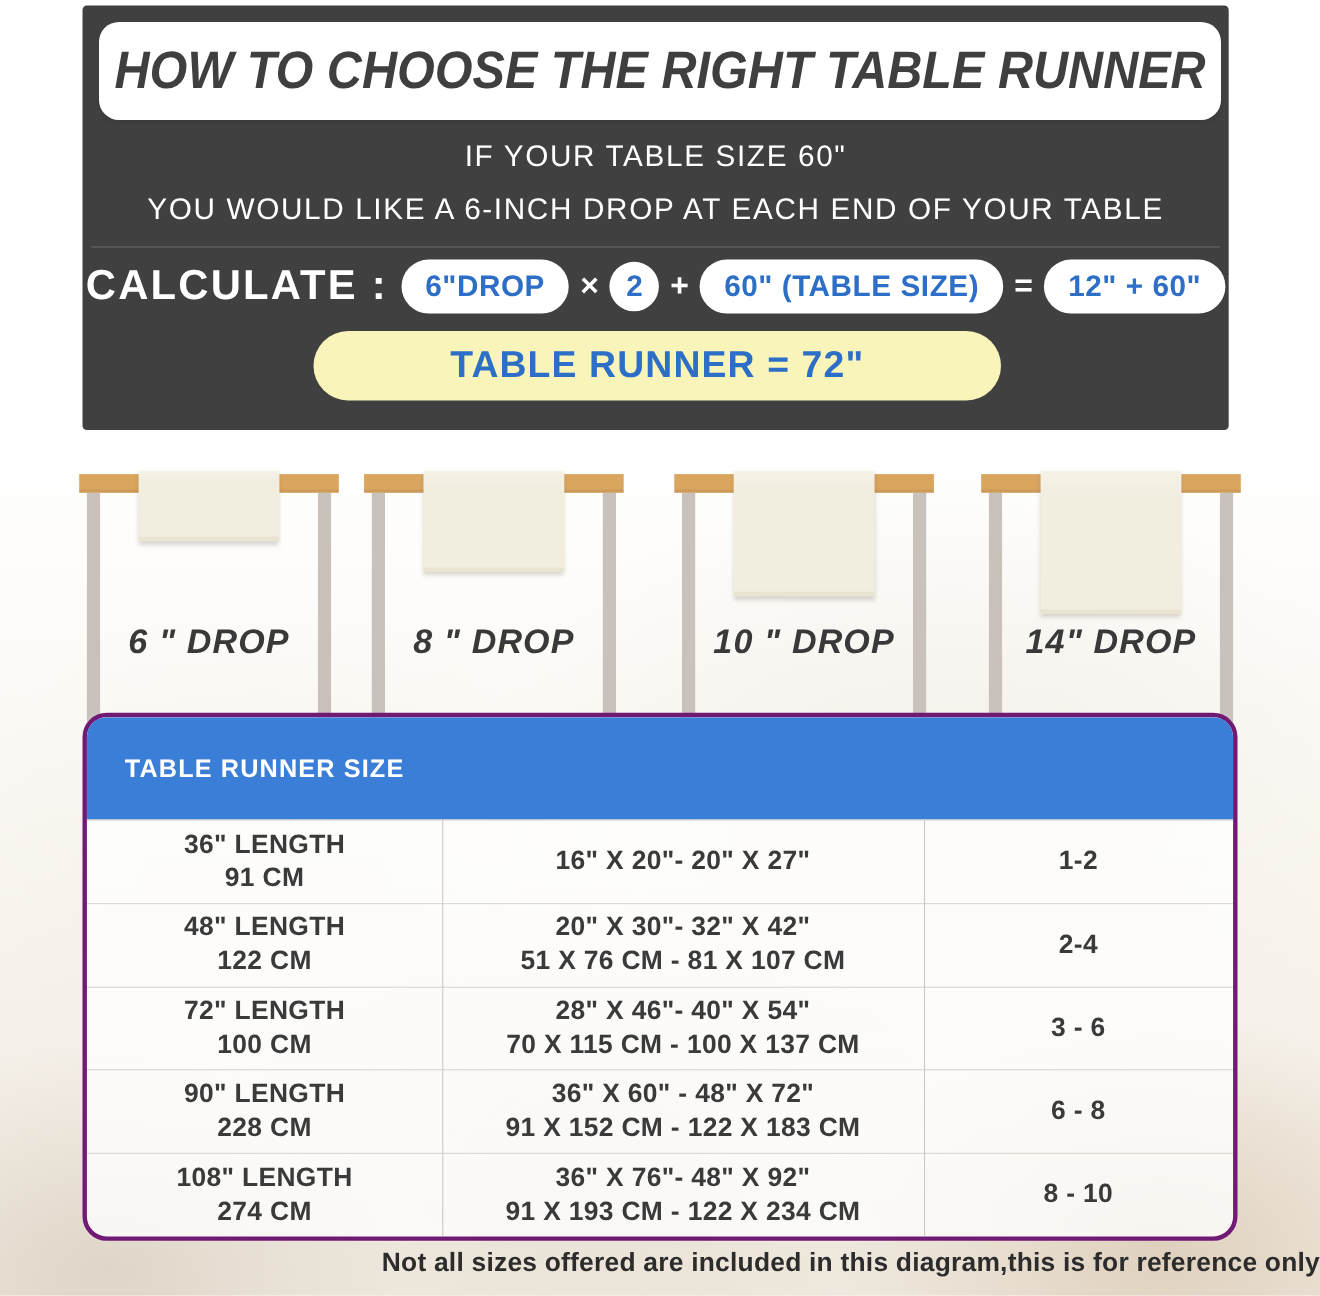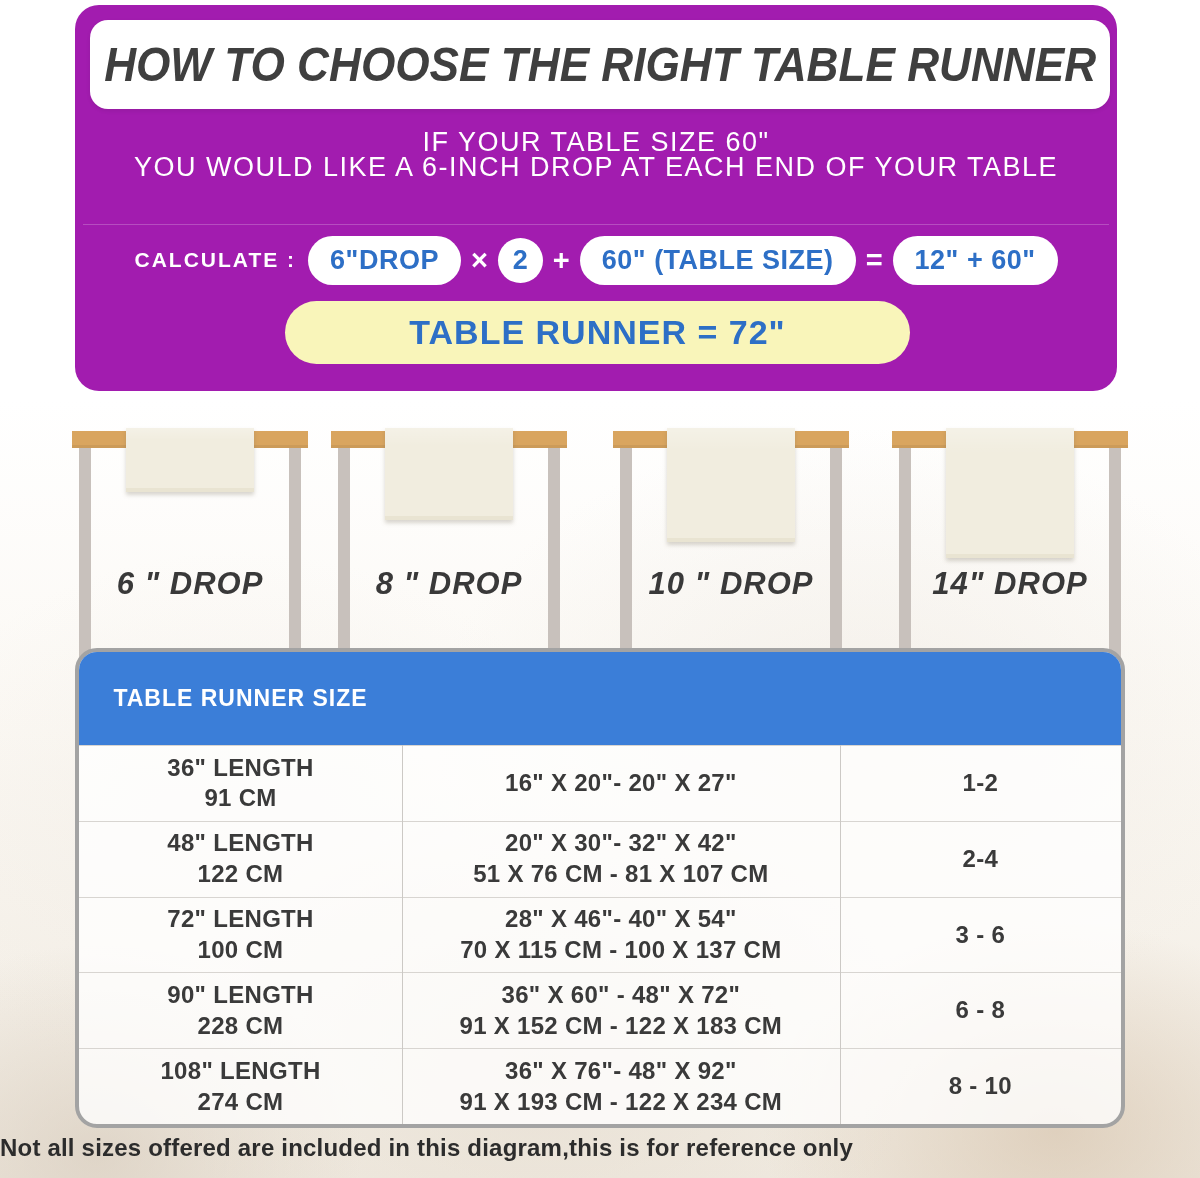--- a/index.html
+++ b/index.html
@@ -18,47 +18,47 @@
       radial-gradient(380px 300px at 8% 98%, rgba(206,192,175,.5), transparent 70%),
       radial-gradient(520px 360px at 45% 90%, rgba(224,214,200,.5), transparent 72%),
       radial-gradient(600px 420px at 72% 62%, rgba(234,228,219,.45), transparent 72%),
       radial-gradient(500px 380px at 20% 70%, rgba(238,233,226,.4), transparent 72%),
       linear-gradient(180deg,#ffffff 0%,#ffffff 34%,#fbf8f3 62%,#f0eae0 100%);
   }
 
   
   .hero {
     position:absolute; left:75px; top:5px; width:1042px; height:386px;
-    background:#a21caf; border-radius:24px;
+    background:#404040; border-radius:4px;
   }
   .title-banner {
     position:absolute; left:15px; top:15px; width:1020px; height:89px;
     background:#ffffff; border-radius:18px;
     display:flex; align-items:center; justify-content:center;
     box-shadow:0 2px 4px rgba(0,0,0,.08);
   }
   .title {
     font-size:48px; font-weight:700; font-style:italic; color:#3f3f3f;
     white-space:nowrap; transform:scaleX(.92); letter-spacing:0;
   }
   .intro1, .intro2 {
     position:absolute; left:0; width:100%; text-align:center;
     color:#ffffff; font-size:27px; letter-spacing:1.5px; font-weight:400;
     white-space:nowrap;
   }
   .intro1 { top:122px; }
-  .intro2 { top:147px; }
+  .intro2 { top:170px; }
   .seam { position:absolute; left:8px; right:8px; top:219px; height:1px; background:rgba(255,255,255,.22); }
 
   .calc-row {
     position:absolute; top:230px; left:0; width:100%; height:50px;
     display:flex; align-items:center; justify-content:center; gap:10px;
     white-space:nowrap;
   }
-  .calc-label { font-size:21px; font-weight:700; color:#ffffff; letter-spacing:2px; margin-right:2px; }
+  .calc-label { font-size:38px; font-weight:700; color:#ffffff; letter-spacing:2px; margin-right:2px; }
   .pill {
     height:49px; border-radius:26px; background:#ffffff; color:#2d6fc6;
     font-weight:700; font-size:27px; padding:0 22px;
     display:flex; align-items:center; justify-content:center; letter-spacing:.5px;
   }
   .circle {
     width:45px; height:45px; border-radius:50%; background:#ffffff; color:#2d6fc6;
     font-weight:700; font-size:27px; display:flex; align-items:center; justify-content:center;
     flex:0 0 45px;
   }
@@ -90,42 +90,42 @@
   .fig3 .runner { height:114px; } .fig4 .runner { height:130px; }
   .drop-label {
     position:absolute; top:138px; left:0; width:100%; text-align:center; z-index:3;
     font-style:italic; font-weight:700; font-size:31px; color:#393939;
     letter-spacing:1px; white-space:nowrap;
   }
 
   
   .size-table {
     position:absolute; left:75px; top:648px; width:1050px; height:480px;
-    border:4px solid #a3a3a3; border-radius:22px; overflow:hidden;
+    border:4px solid #701a75; border-radius:22px; overflow:hidden;
     background:rgba(255,255,255,.78);
   }
   .st-header {
     display:grid; grid-template-columns:31% 42% 27%; height:93px;
     background:#3b7ed8; align-items:center; text-align:center;
   }
   .st-header .hcell { color:#ffffff; font-weight:700; font-size:23px; letter-spacing:1px; }
   .st-body { position:relative; height:379px; display:grid; grid-template-rows:repeat(5,1fr); }
   .vline { position:absolute; top:0; bottom:0; width:1px; background:#ccc9c5; z-index:2; }
   .v1 { left:31%; } .v2 { left:73%; }
   .st-row {
     display:grid; grid-template-columns:31% 42% 27%;
     align-items:center; text-align:center; border-top:1px solid #d8d5d1;
   }
   .st-row:first-child { border-top:none; }
   .cell { font-weight:700; color:#3a3a3a; font-size:24px; line-height:1.28; letter-spacing:.3px; }
   .cell span { display:block; }
   .persons { font-size:24px; }
 
   .footnote {
-    position:absolute; top:1134px; left:0; width:100%; text-align:left;
+    position:absolute; top:1134px; left:0; width:100%; text-align:right;
     font-weight:700; font-size:24px; color:#2c2c2c; letter-spacing:.2px;
   }
 </style>
 </head>
 <body>
 
 <div class="bg"></div>
 
 <section class="hero">
   <div class="title-banner">

